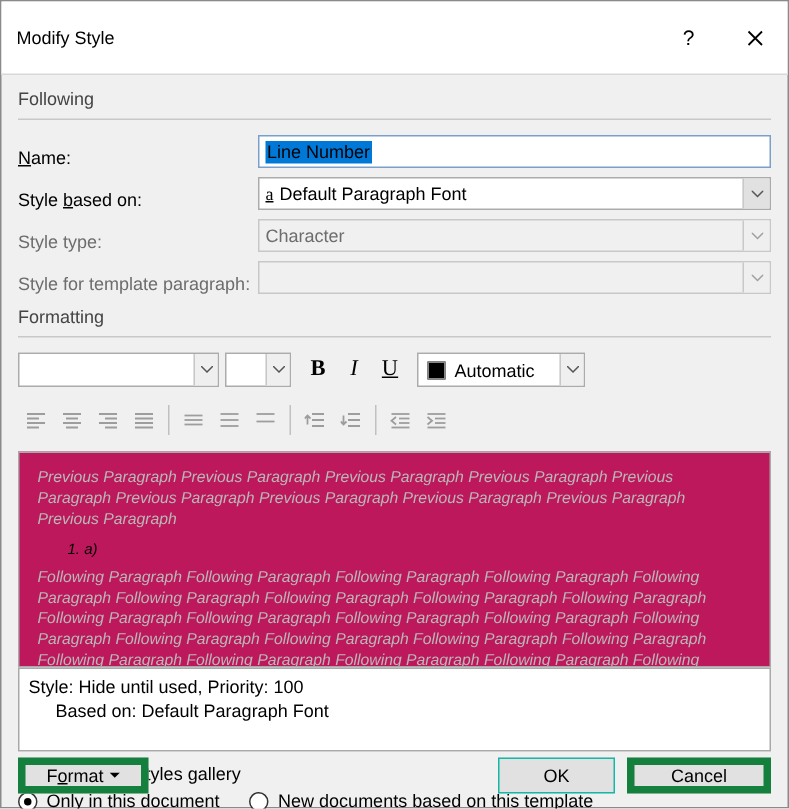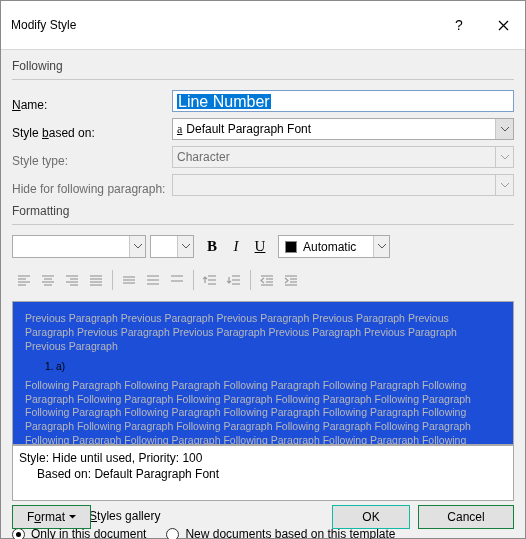--- a/index.html
+++ b/index.html
@@ -9,52 +9,52 @@
 .titlebar .title { flex: 1; font-size: 12px; }
 .titlebar .tbtn { width: 44px; height: 30px; display: flex; align-items: center; justify-content: center; color: #000; }
 .content { padding: 9px 11px 10px 11px; }
 .section-label { font-size: 12px; color: #444; margin-bottom: 6px; }
 hr.sep { border: none; border-top: 1px solid #c8c8c8; margin: 3px 0 8px 0; }
 .row { display: flex; align-items: flex-end; margin-bottom: 4px; height: 24px; }
 .row .lbl { width: 160px; color: #000; }
 .row .lbl u { text-decoration: underline; }
 .row .field { flex: 1; position: relative; }
 input.text { width: 100%; height: 22px; border: 1px solid #7a9fcb; padding: 0 4px; font-size: 12px; background: #fff; }
-.sel-hl { position:absolute; left:5px; top:4px; height:15px; background:#0078d7; color:#ffffff; padding:0 1px; font-size:16px; line-height:15px;}
+.sel-hl { position:absolute; left:5px; top:4px; height:15px; background:#0078d7; color:#000000; padding:0 1px; font-size:12px; line-height:15px;}
 .combo { width: 100%; height: 22px; border: 1px solid #ababab; background: #fff; display: flex; align-items: center; padding: 0 4px; position: relative; }
 .combo.disabled { background: #f0f0f0; color: #6d6d6d; border-color:#c8c8c8;}
 .combo .txt { flex: 1; white-space: nowrap; overflow: hidden; }
 .combo .ua { font-family: "Times New Roman", serif; text-decoration: underline; margin-right:4px;}
 .combo .arrow { position: absolute; right: 0; top: 0; width: 18px; height: 20px; border-left: 1px solid #c8c8c8; display: flex; align-items: center; justify-content: center; background:#efefef;}
 .combo .arrow.dark{ background:#e1e1e1;}
 .combo .arrow svg { display:block; }
 .formatting-bar { display:flex; align-items:center; gap:0; margin-top:2px; height:27px; }
 .fcombo { height: 23px; border:1px solid #ababab; background:#fff; display:flex; align-items:center; position:relative; }
 .fcombo .arrow { width:16px; height:21px; border-left:1px solid #c8c8c8; display:flex; align-items:center; justify-content:center; background:#efefef;}
 .fcombo .body { }
 .tbtn2 { width:24px; height:23px; display:flex; align-items:center; justify-content:center; border:1px solid transparent; font-family:"Times New Roman", serif; font-size:15px; }
 .bold{font-weight:bold;} .ital{font-style:italic;} .under{text-decoration:underline;}
 .vsep { width:1px; height:20px; background:#c0c0c0; margin:0 4px;}
 .auto-combo{ height:23px; border:1px solid #ababab; background:#fff; display:flex; align-items:center; width:112px; position:relative; padding-left:6px;}
 .auto-combo .sw{width:12px;height:12px;background:#000;border:1px solid #888; margin-right:6px;}
 .auto-combo .arrow{width:16px;height:21px;border-left:1px solid #c8c8c8;display:flex;align-items:center;justify-content:center;position:absolute;right:0;top:0;background:#efefef;}
 .icon-row { display:flex; align-items:center; margin-top:6px; height:27px;}
 .ibtn { width:24px; height:23px; display:flex; align-items:center; justify-content:center; border:1px solid transparent;}
 .ibtn.disabled{opacity:0.45;}
-.preview { border:1px solid #a9a9a9; background:#1d4ed8; height:144px; margin-top:8px; padding:10px 20px 4px 12px; font-family:"Times New Roman",serif; font-size:10.5px; color:#b8b8b8; line-height:1.32; overflow:hidden;}
+.preview { border:1px solid #a9a9a9; background:#be185d; height:144px; margin-top:8px; padding:10px 20px 4px 12px; font-family:"Times New Roman",serif; font-size:10.5px; color:#b8b8b8; line-height:1.32; overflow:hidden;font-style:italic;}
 .preview .sampline { color:#000; font-size:10px; margin:6px 0 6px 20px; }
 .stylebox { border:1px solid #a9a9a9; border-top:1px solid #a9a9a9; background:#fff; height:56px; margin-top:0; padding:4px 6px; font-size:12px; line-height:1.35;}
 .stylebox .ln2{ padding-left:18px;}
 .bottom-opts{ margin-top:8px; }
 .chk, .rad { display:flex; align-items:center; gap:6px; margin-bottom:4px;}
 .chkbox{width:13px;height:13px;border:1px solid #333;background:#fff;}
 .radio{width:13px;height:13px;border:1px solid #333;border-radius:50%;background:#fff;display:flex;align-items:center;justify-content:center;}
 .radio .dot{width:5px;height:5px;border-radius:50%;background:#000;}
 .btnrow{position:absolute; bottom:9px; left:11px; right:11px; display:flex; align-items:center;}
-.pushbtn{ height:24px; border:1px solid #15803d; background:#e1e1e1; padding:0 14px; font-size:12px; display:flex;align-items:center; gap:4px;}
+.pushbtn{ height:24px; border:5px solid #15803d; background:#e1e1e1; padding:0 14px; font-size:12px; display:flex;align-items:center; gap:4px;}
 .pushbtn.default{border:1px solid #14b8a6;}
 .spacer{flex:1;}
 svg{display:block;}
 .alg{stroke:#3a3a3a;stroke-width:1.2;}
 </style>
 </head>
 <body>
 
 <div class="dialog">
   <div class="titlebar">
@@ -104,21 +104,21 @@
           <div class="arrow">
               <svg width="8" height="5">
                 <path d="M0 0 L4 4 L8 0" fill="none" stroke="#a0a0a0"></path>
               </svg>
             </div>
         </div>
       </div>
     </div>
 
     <div class="row">
-      <div class="lbl" style="color:#6d6d6d">Hide for following paragraph:</div>
+      <div class="lbl" style="color:#6d6d6d">Style for template paragraph:</div>
       <div class="field">
         <div class="combo disabled">
           <div class="txt"></div>
           <div class="arrow">
               <svg width="8" height="5">
                 <path d="M0 0 L4 4 L8 0" fill="none" stroke="#a0a0a0"></path>
               </svg>
             </div>
         </div>
       </div>

